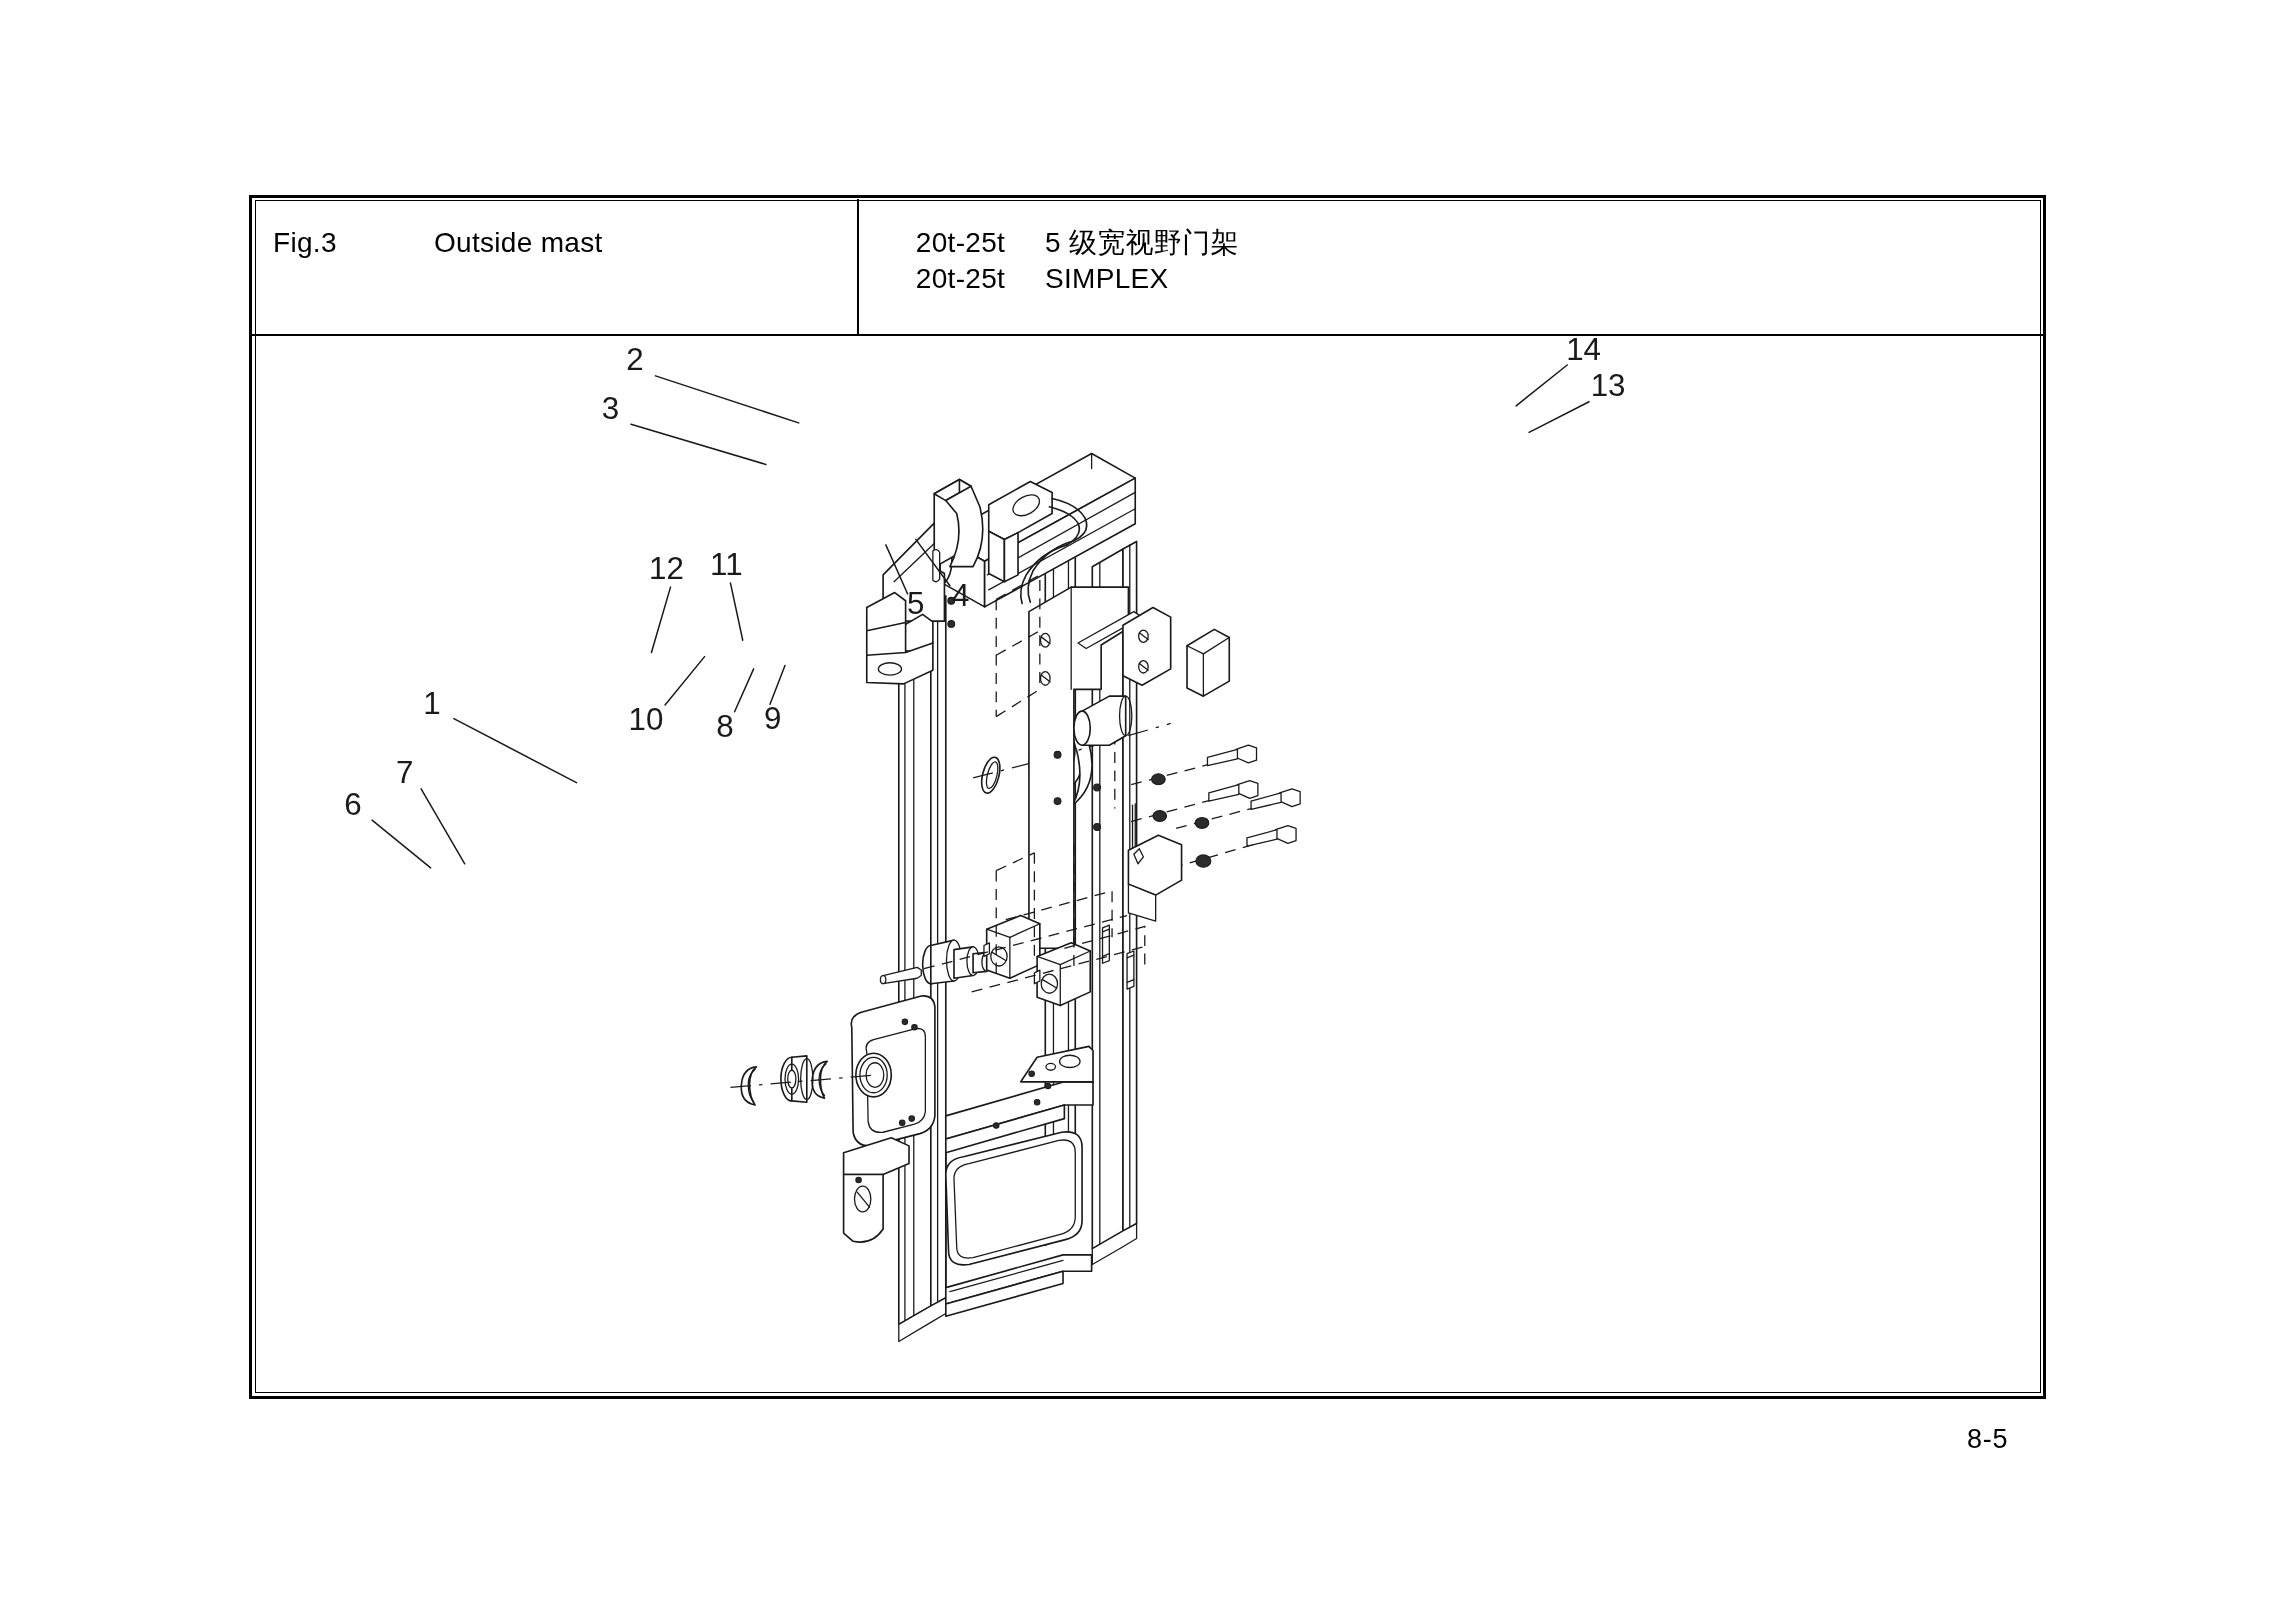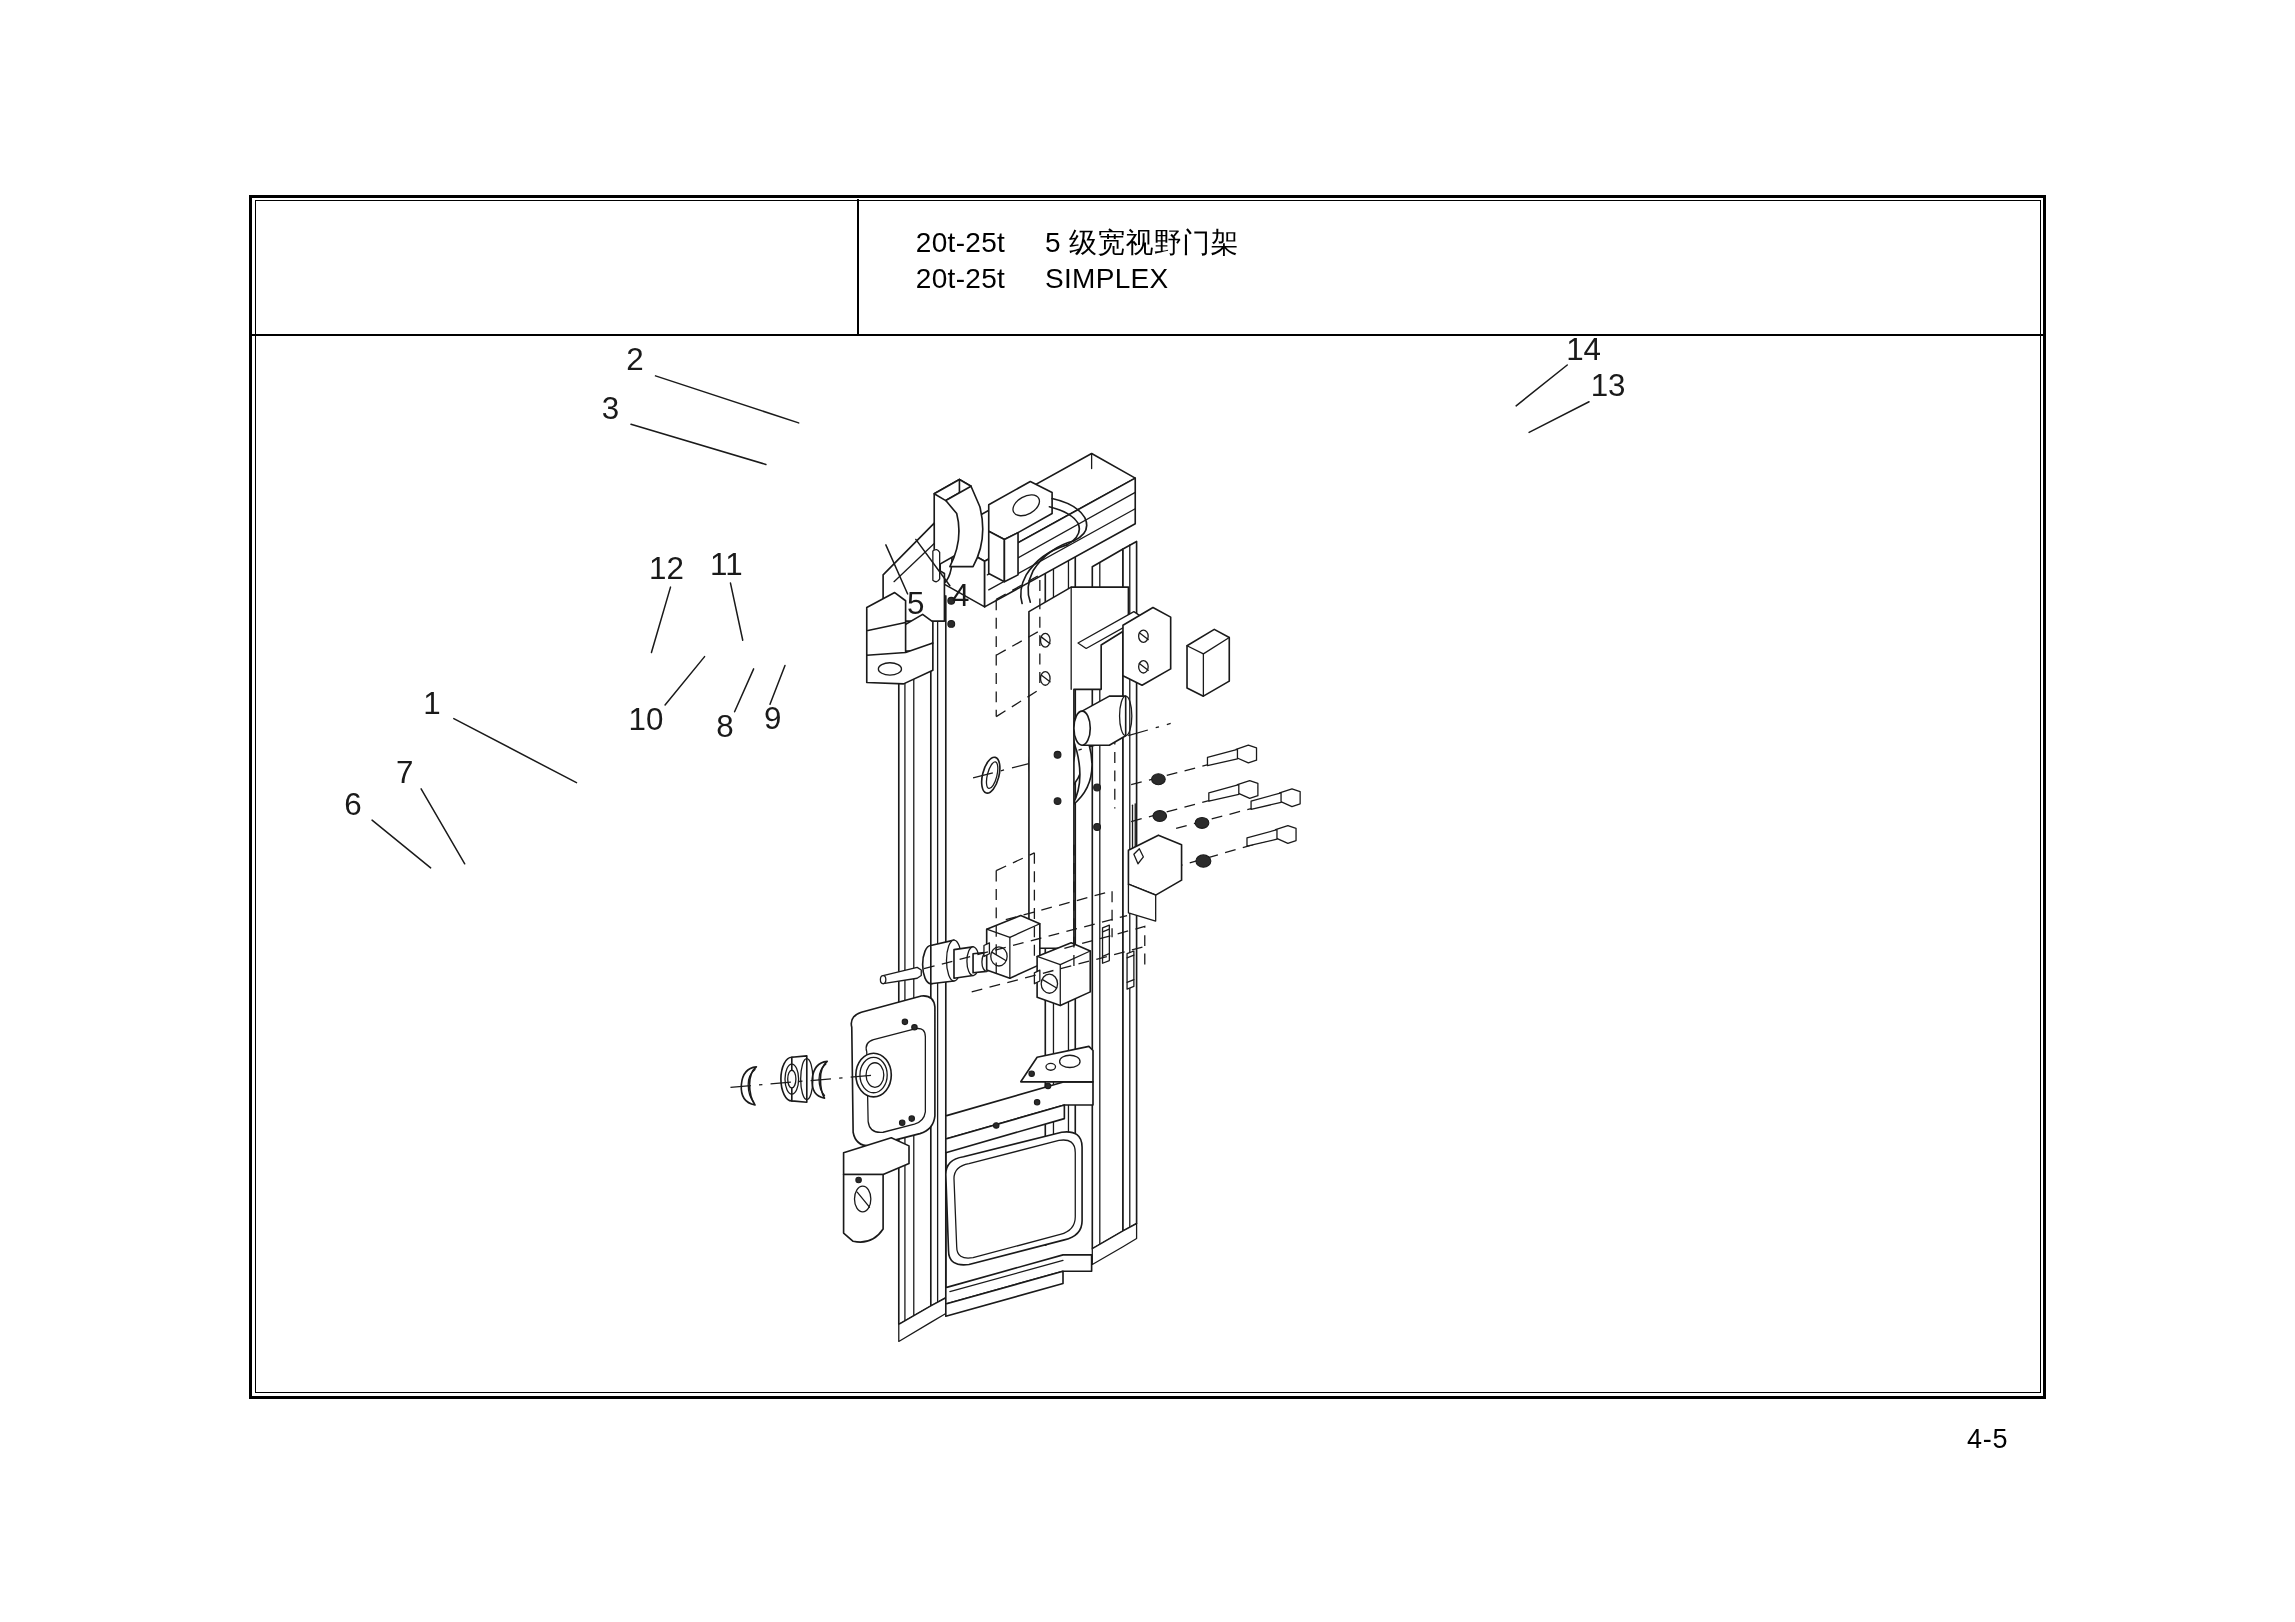--- a/index.html
+++ b/index.html
@@ -68,20 +68,24 @@
 <div id="page">
 
   <div id="frame"></div>
   <div id="frame-inner"></div>
 
   <div id="header"></div>
   <div id="header-rule"></div>
   <div id="header-divider"></div>
 
   <div class="hdr-cell" id="hdr-left">
+    <div class="hdr-line hdr-left-line">
+      <span class="c1">Fig.3</span>
+      <span>Outside mast</span>
+    </div>
   </div>
 
   <div class="hdr-cell" id="hdr-right">
     <div class="hdr-line hdr-right-line">
       <span class="c1">20t-25t</span>
       <span>5 级宽视野门架</span>
     </div>
     <div class="hdr-line hdr-right-line">
       <span class="c1">20t-25t</span>
       <span>SIMPLEX</span>
@@ -432,16 +436,16 @@
         <text class="callout" x="582" y="580" text-anchor="middle">10</text>
         <text class="callout" x="700" y="352" text-anchor="middle">11</text>
         <text class="callout" x="612" y="358" text-anchor="middle">12</text>
         <text class="callout" x="1994" y="90" text-anchor="middle">13</text>
         <text class="callout" x="1958" y="36" text-anchor="middle">14</text>
       </g>
 
     </svg>
   </div>
 
-  <div id="pagenum">4-5</div>
+  <div id="pagenum">8-5</div>
 
 </div>
 
 
 </body></html>

